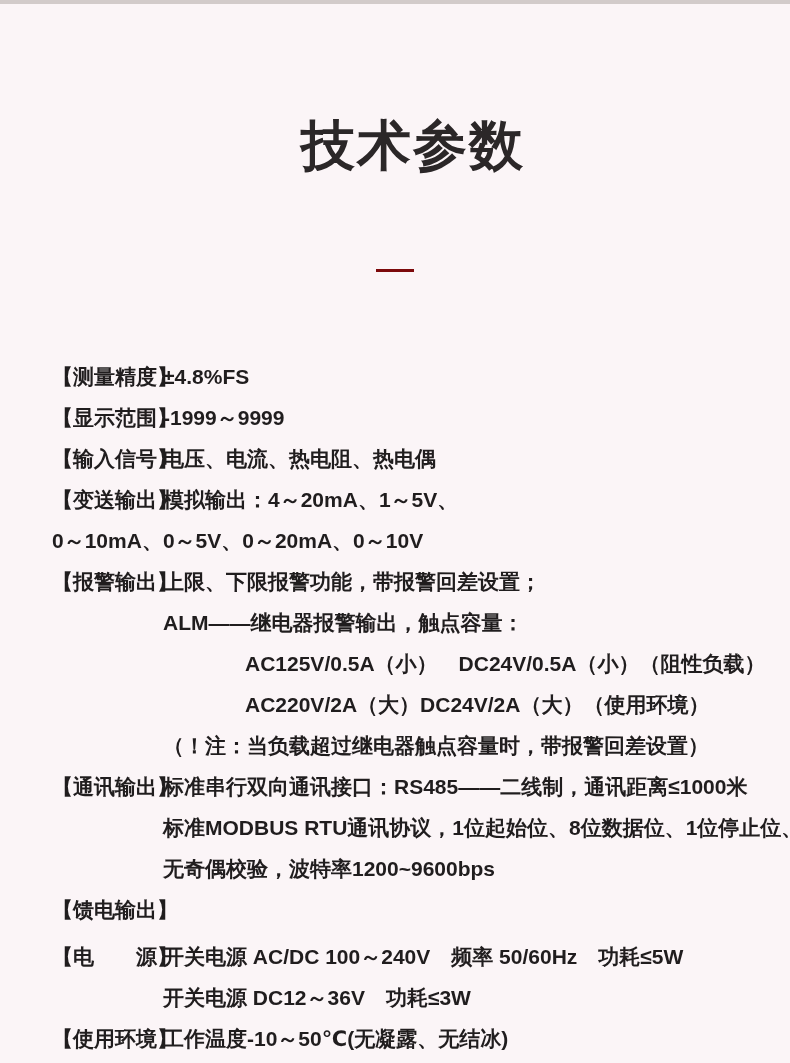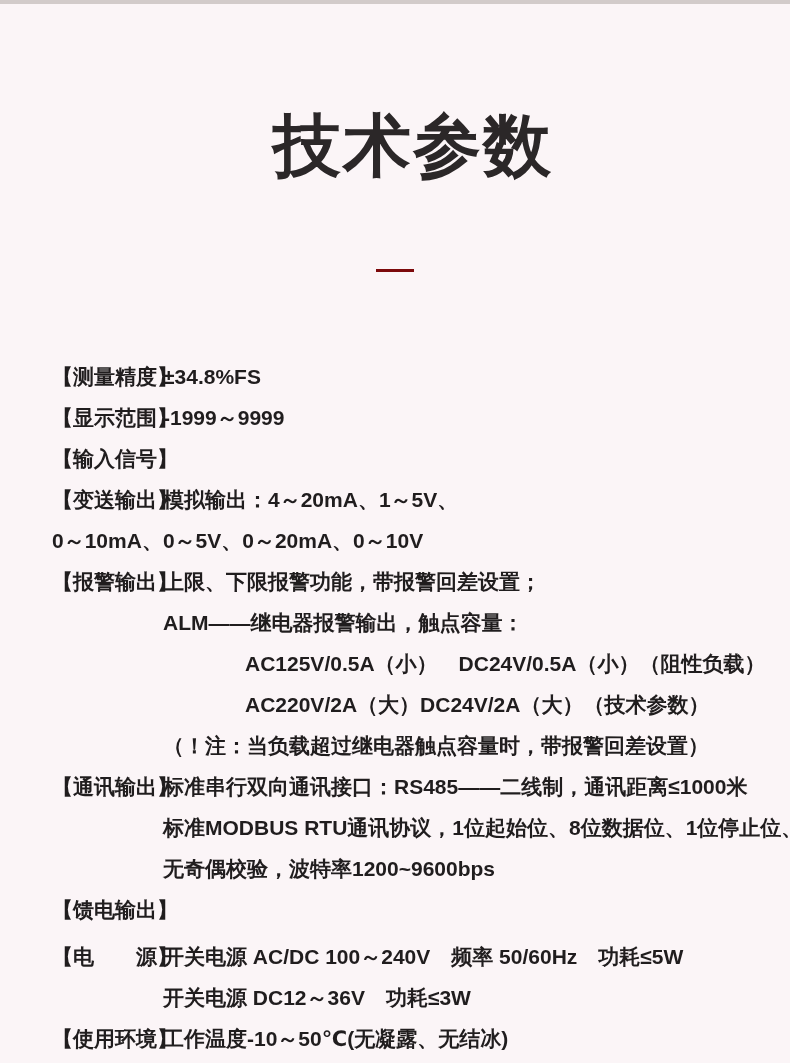--- a/index.html
+++ b/index.html
@@ -19,21 +19,21 @@
     color:var(--ink);
   }
   .top-strip{
     width:100%;
     height:4px;
     background:var(--strip);
   }
   .page-title{
     margin-top:101px;
     text-align:center;
-    font-size:68px;
+    font-size:54px;
     line-height:80px;
     font-weight:900;
     letter-spacing:2px;
     color:var(--title-ink);
     padding-left:36px;
   }
   .title-divider{
     width:38px;
     height:3px;
     background:var(--accent);
@@ -69,30 +69,31 @@
 <div class="top-strip"></div>
 
 <h1 class="page-title">技术参数</h1>
 
 <div class="title-divider"></div>
 
 <div class="specs">
 
   <div class="row">
     <span class="label">【测量精度】</span>
-    <span class="text">±34.8%FS</span>
+    <span class="text">±4.8%FS</span>
   </div>
 
   <div class="row">
     <span class="label">【显示范围】</span>
     <span class="text">-1999～9999</span>
   </div>
 
   <div class="row">
     <span class="label">【输入信号】</span>
+    <span class="text">电压、电流、热电阻、热电偶</span>
   </div>
 
   <div class="row">
     <span class="label">【变送输出】</span>
     <span class="text">模拟输出：4～20mA、1～5V、</span>
   </div>
 
   <div class="row indent-3">
     <span class="text">0～10mA、0～5V、0～20mA、0～10V</span>
   </div>
@@ -104,21 +105,21 @@
 
   <div class="row indent-1">
     <span class="text">ALM——继电器报警输出，触点容量：</span>
   </div>
 
   <div class="row indent-2">
     <span class="text">AC125V/0.5A（小）　DC24V/0.5A（小）（阻性负载）</span>
   </div>
 
   <div class="row indent-2">
-    <span class="text">AC220V/2A（大）DC24V/2A（大）（技术参数）</span>
+    <span class="text">AC220V/2A（大）DC24V/2A（大）（使用环境）</span>
   </div>
 
   <div class="row indent-1">
     <span class="text">（！注：当负载超过继电器触点容量时，带报警回差设置）</span>
   </div>
 
   <div class="row">
     <span class="label">【通讯输出】</span>
     <span class="text">标准串行双向通讯接口：RS485——二线制，通讯距离≤1000米</span>
   </div>

